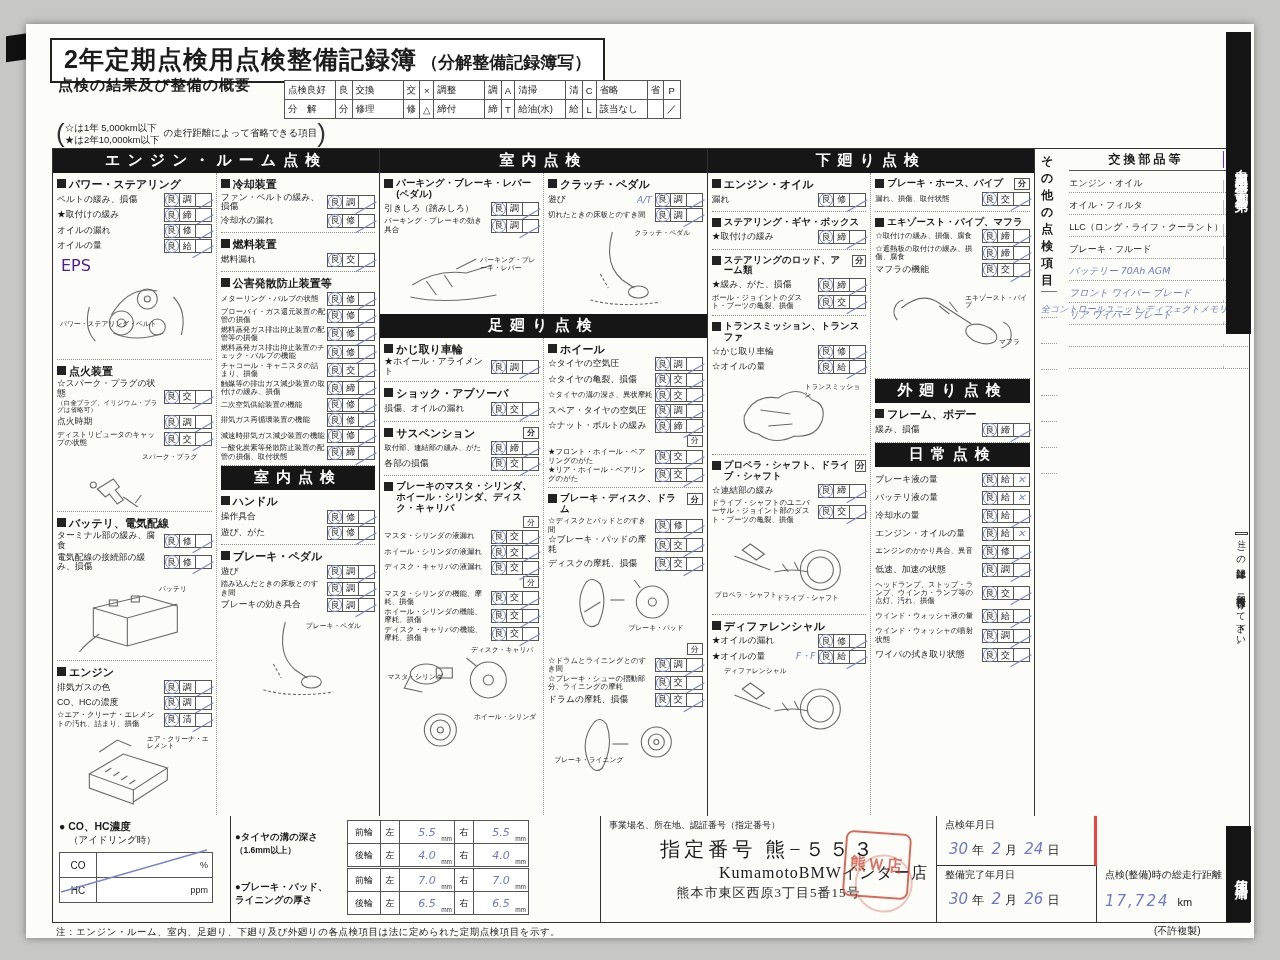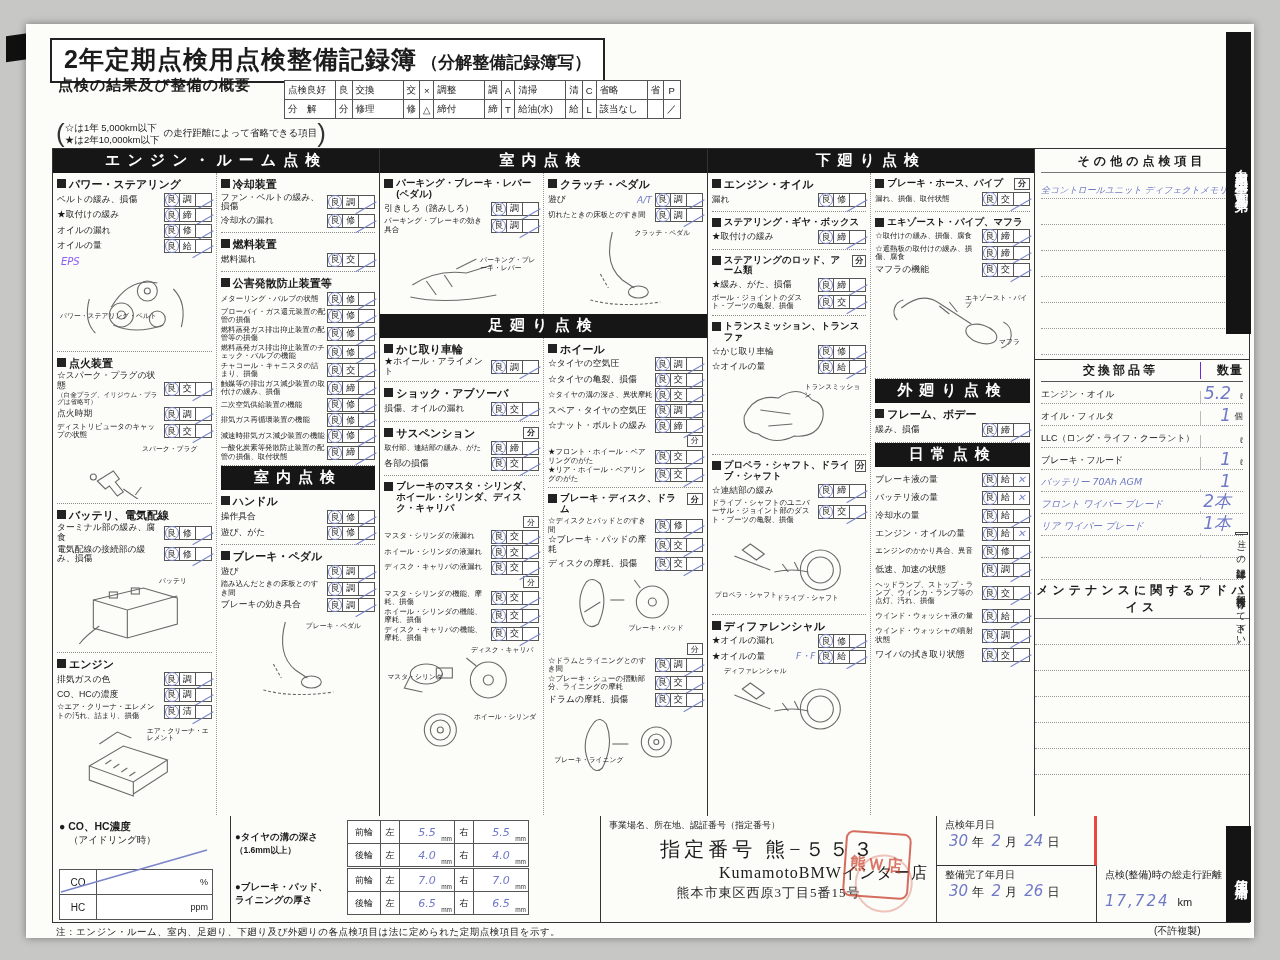--- a/index.html
+++ b/index.html
@@ -43,49 +43,49 @@
   .rlabel.sm{font-size:7.4px}
   .rlabel .sub2{font-size:6.6px;color:#333}
   .cells{display:flex;flex:none}
   .cell{width:16px;height:14px;border:1px solid #555;border-left:none;font-size:9px;display:flex;align-items:center;justify-content:center;background:#fff;position:relative;box-sizing:border-box}
   .cell.first{border-left:1px solid #555}
   .circ{border:1.3px solid #7b85c9;border-radius:50%;min-width:12px;height:12px;display:flex;align-items:center;justify-content:center}
   .mkslash{position:absolute;left:-8px;top:0;width:24px;height:12px;border-bottom:1.3px solid #7b85c9;transform:rotate(-30deg);pointer-events:none}
   .mkx{color:#7b85c9;font-size:10px;font-style:italic}
   .bunrow{display:flex;margin:1px 0}
   .bun{width:16px;height:12px;border:1px solid #555;font-size:8px;display:flex;align-items:center;justify-content:center;margin-left:auto;background:#fff;box-sizing:border-box}
-  .hwnote{color:#8b5cf6;font-style:italic;font-family:"DejaVu Sans",sans-serif;font-size:10px;padding:1px 4px}
+  .hwnote{color:#4c1d95;font-family:"DejaVu Sans",sans-serif;font-size:16px;padding:1px 4px}
   .hw{color:#6f79c6;font-style:italic;font-family:"DejaVu Sans",sans-serif}
   .hwsmall{font-size:9px;margin-right:3px}
   .sketch{position:relative;margin:1px 0}
   .sketch svg{display:block}
   .cap{position:absolute;font-size:6.8px;line-height:1.1;color:#222}
   
-  .c4{width:214px;flex:none;padding:0;display:flex;flex-direction:column}
+  .c4{width:214px;flex:none;padding:0;display:flex;flex-direction:row}
   .otherbox{border-bottom:1.5px solid #333;padding:2px 6px 4px}
   .othertitle{font-size:12px;font-weight:bold;letter-spacing:4px;text-align:center;padding:2px 0;border-bottom:1px solid #777}
   .dotline{border-bottom:1px dotted #999;height:25px;position:relative}
   .dotline .hw{font-size:10.5px;position:absolute;left:0;bottom:1px;white-space:nowrap}
   .parts{padding:0 6px}
   .parts .phead{display:flex;border-bottom:1px solid #555;font-size:12px;font-weight:bold;padding:2px 0}
   .parts .phead .n{flex:1;text-align:center;letter-spacing:3px}
   .parts .phead .q{width:42px;text-align:right;border-left:1px solid #6d28d9;letter-spacing:1px}
   .prow{display:flex;border-bottom:1px dotted #999;height:21px;align-items:flex-end;font-size:9px}
   .prow .n{flex:1;padding-bottom:2px;white-space:nowrap;overflow:hidden}
   .prow .q{width:42px;border-left:1px solid #bbb;position:relative;text-align:right;padding-bottom:2px;font-size:8.5px}
   .prow .qty{position:absolute;right:12px;bottom:0;font-size:17px}
   .attached{font-size:11px;font-weight:bold;text-align:center;letter-spacing:3px;padding:5px 0;border-bottom:1.5px solid #333}
   .advice .othertitle{border-bottom:1px solid #777}
   
   .bottom{position:absolute;left:26px;top:792px;width:1196px;height:106px;display:flex;border:1.5px solid #333;border-top:none;background:#fcfcf9}
   .bseg{box-sizing:border-box;position:relative}
   .co-box{width:178px;border-right:1.5px solid #333;padding:4px 6px}
   .co-box .bt{font-size:10.5px;font-weight:bold}
   .co-box .bt2{font-size:9.5px;margin-left:10px}
-  .cotable{border-collapse:collapse;margin-top:22px;position:relative}
+  .cotable{border-collapse:collapse;margin-top:5px;position:relative}
   .cotable td{border:1px solid #555;font-size:10px;background:#fff}
   .cotable td.g{width:34px;text-align:center;height:22px}
   .cotable td.v{width:110px;text-align:right;padding-right:4px;font-size:9px}
   .costrike{position:absolute;left:6px;top:32px;width:150px;height:46px;pointer-events:none}
   .meas{width:370px;border-right:1.5px solid #333;display:flex;padding:3px 4px}
   .meas .titles{width:112px;display:flex;flex-direction:column;justify-content:space-around;font-size:9.5px;font-weight:bold}
   .mtable{border-collapse:collapse;margin:1px 0}
   .mtable td{border:1px solid #555;font-size:9px;height:20px;background:#fff;text-align:center}
   .mtable td.w{width:30px}
   .mtable td.lr{width:16px}
@@ -95,21 +95,21 @@
   .shop{flex:1;border-right:1.5px solid #333;padding:3px 8px}
   .shop .lab{font-size:9px}
   .shop .l1{font-family:"Liberation Serif",serif;font-size:20px;letter-spacing:4px;text-align:center;margin-top:4px}
   .shop .l2{font-family:"Liberation Serif",serif;font-size:16px;text-align:right;letter-spacing:1px}
   .shop .l3{font-family:"Liberation Serif",serif;font-size:13px;text-align:center;letter-spacing:1px;color:#2a2a2a}
   .stamp{position:absolute;right:26px;top:16px;width:62px;height:62px;border:2.5px solid rgba(200,60,40,.75);border-radius:8px;transform:rotate(4deg);color:rgba(200,60,40,.7);font-size:16px;font-weight:bold;display:flex;flex-wrap:wrap;align-items:center;justify-content:center;line-height:1.4;letter-spacing:2px}
   .stamp2{position:absolute;right:-6px;top:20px;width:54px;height:54px;border:2px solid rgba(210,90,70,.35);border-radius:50%}
   .dates{width:312px;display:flex;flex-direction:column}
   .dates .drow1{border-bottom:1px solid #333;padding:2px 8px;height:50px;box-sizing:border-box;width:160px;border-right:3px solid #ef4444}
   .dates .lab{font-size:10px}
-  .dateline{font-size:12px;white-space:nowrap}
+  .dateline{font-size:12px;margin-top:8px;white-space:nowrap}
   .dateline .hw{font-size:15px;padding:0 4px}
   .drow2{display:flex;flex:1}
   .drow2 .left{width:160px;border-right:1px solid #333;padding:2px 8px;box-sizing:border-box}
   .drow2 .right{flex:1;padding:2px 8px}
   .odoline{font-size:11px;margin-top:10px;white-space:nowrap}
   .odoline .hw{font-size:15px;letter-spacing:2px;padding-right:8px}
   .footnote{position:absolute;left:30px;top:902px;font-size:9.5px;letter-spacing:.5px}
   .copyright{position:absolute;left:1128px;top:900px;font-size:10px}
 </style>
 </head>

